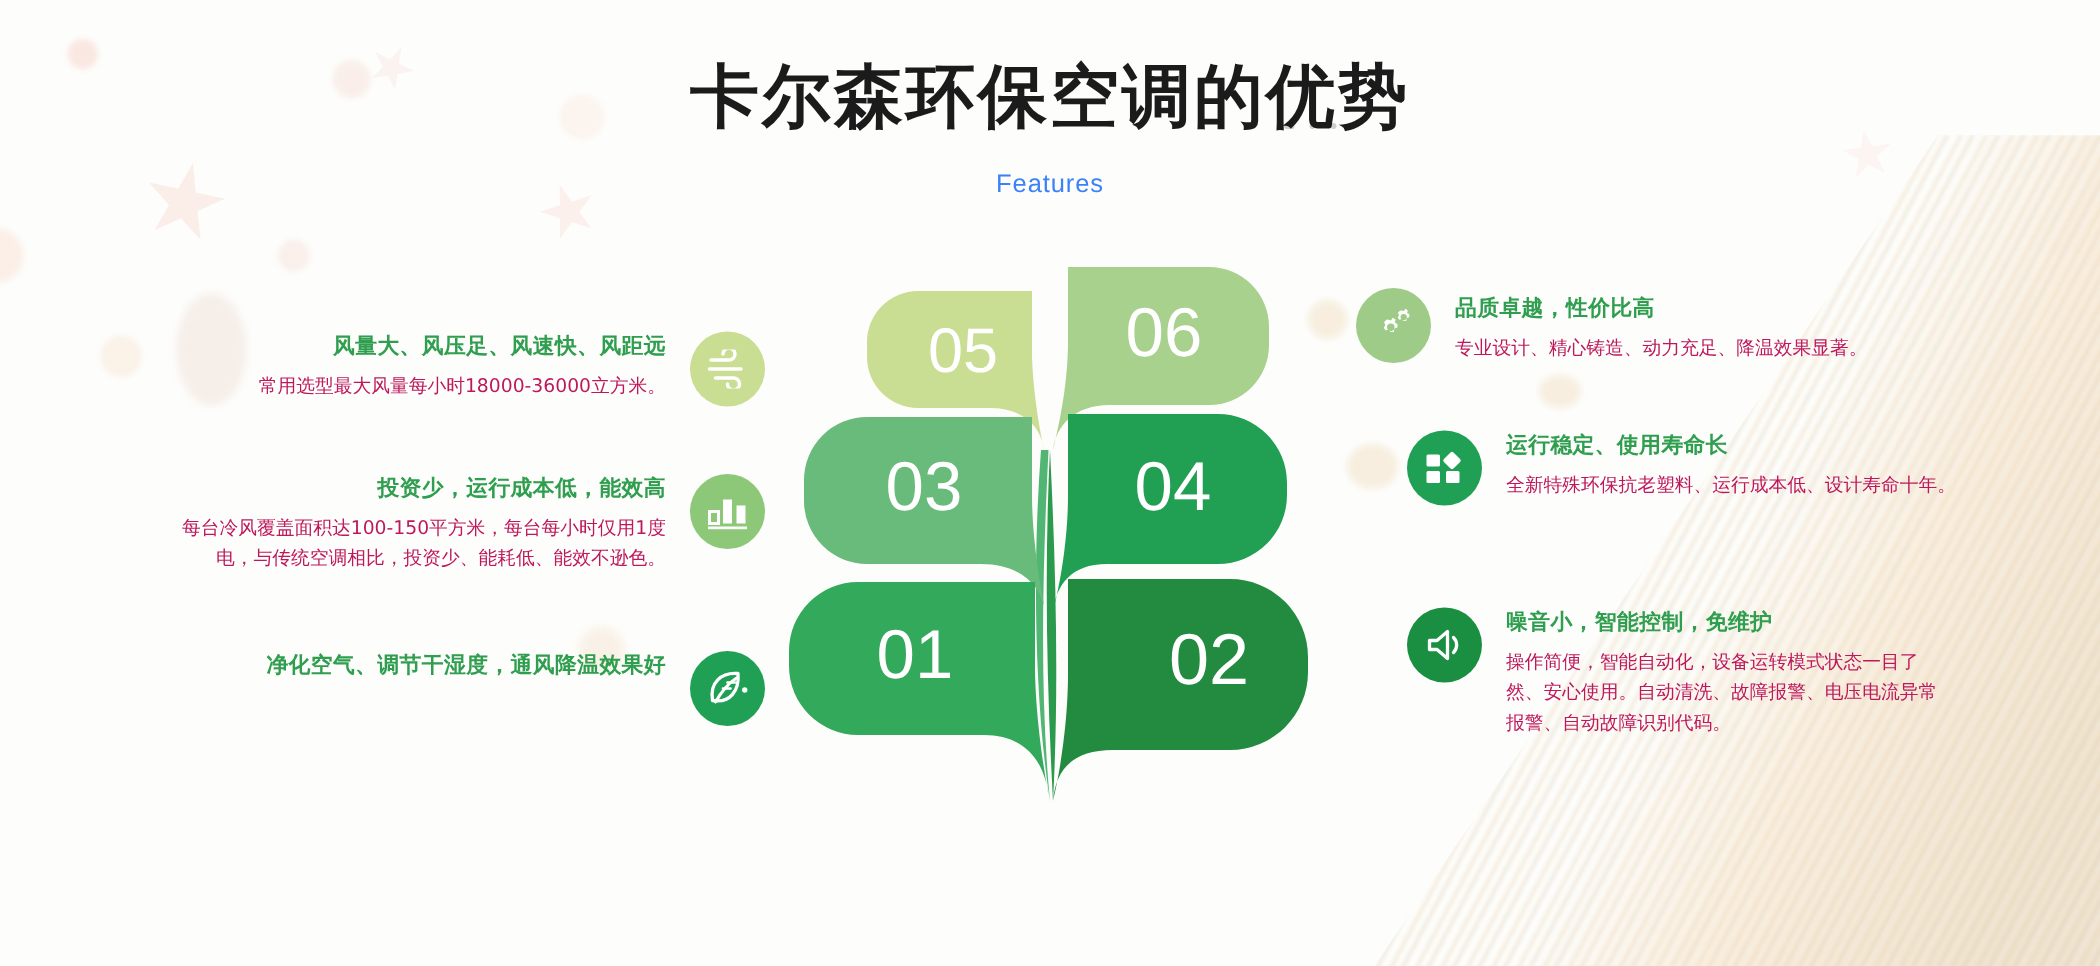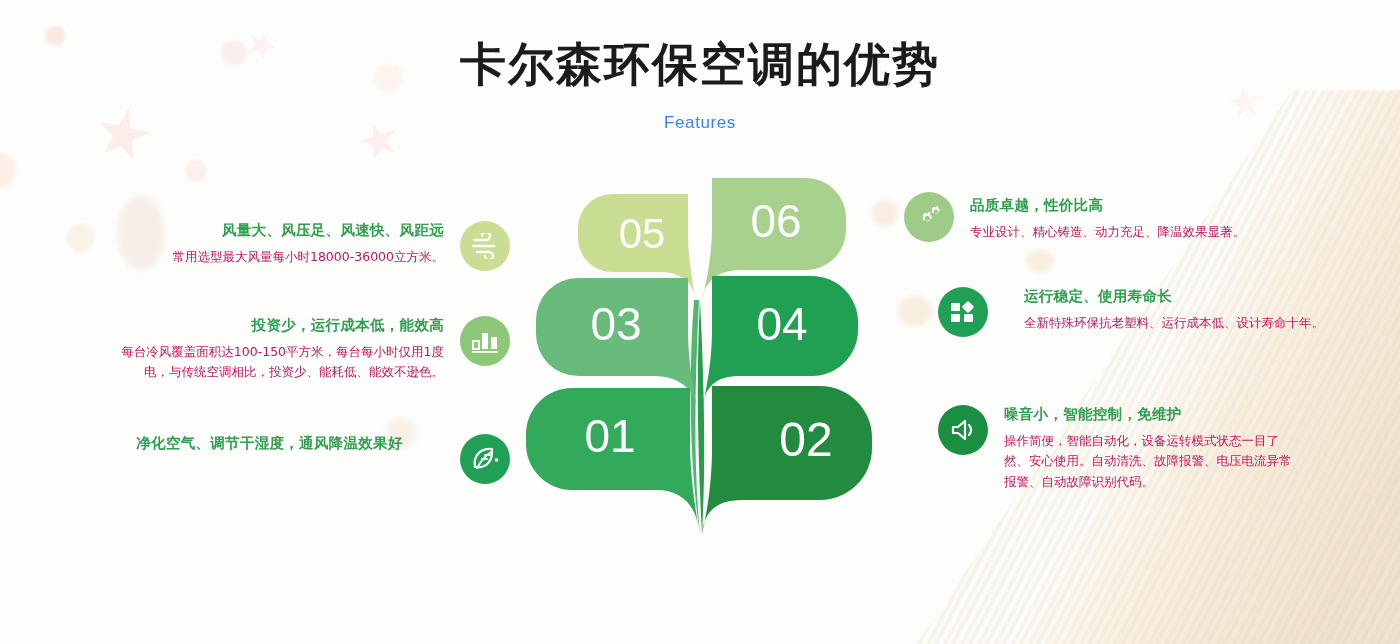--- a/index.html
+++ b/index.html
@@ -252,21 +252,21 @@
       <svg width="28" height="26" viewBox="0 0 28 26">
         <rect x="2" y="13" width="6" height="8" fill="none" stroke="#ffffff" stroke-width="2"></rect>
         <rect x="11" y="5" width="6" height="16" fill="#ffffff"></rect>
         <rect x="20" y="9" width="6" height="12" fill="#ffffff"></rect>
         <rect x="1" y="23" width="26" height="1.8" fill="#ffffff"></rect>
       </svg>
     </div>
   </div>
 
   <div class="feature left" style="left:95px; top:405px; width:415px;">
-    <div class="f-text" style="flex:1;text-align:center;">
+    <div class="f-text" style="flex:1;">
       <div class="f-title">净化空气、调节干湿度，通风降温效果好</div>
     </div>
     <div class="f-icon" style="background:#1fa054;">
       <svg width="30" height="28" viewBox="0 0 30 28">
         <path d="M5 22 C 3 10, 11 3, 22 4 C 23 15, 17 24, 5 22 Z" fill="none" stroke="#ffffff" stroke-width="2.2" stroke-linejoin="round"></path>
         <path d="M7 23 C 11 16, 15 11, 21 7" stroke="#ffffff" stroke-width="2" fill="none" stroke-linecap="round"></path>
         <path d="M12 14 H17 M15 10 H20" stroke="#ffffff" stroke-width="1.8" stroke-linecap="round"></path>
         <circle cx="26.5" cy="15" r="1.8" fill="#ffffff"></circle>
       </svg>
     </div>
@@ -291,21 +291,21 @@
 
   <div class="feature right" style="left:938px; top:287px; width:400px;">
     <div class="f-icon" style="background:#1fa054;">
       <svg width="28" height="26" viewBox="0 0 28 26">
         <rect x="2" y="4" width="9" height="8" rx="1" fill="#ffffff"></rect>
         <rect x="2" y="15" width="9" height="8" rx="1" fill="#ffffff"></rect>
         <rect x="15" y="15" width="9" height="8" rx="1" fill="#ffffff"></rect>
         <rect x="14.5" y="3.5" width="9" height="9" rx="1.4" fill="#ffffff" transform="rotate(45 19 8)"></rect>
       </svg>
     </div>
-    <div class="f-text" style="flex:1;margin-left:20px;">
+    <div class="f-text" style="flex:1;">
       <div class="f-title">运行稳定、使用寿命长</div>
       <div class="f-desc">全新特殊环保抗老塑料、运行成本低、设计寿命十年。</div>
     </div>
   </div>
 
   <div class="feature right" style="left:938px; top:405px; width:365px;">
     <div class="f-icon" style="background:#1a8f42;">
       <svg width="28" height="26" viewBox="0 0 28 26">
         <path d="M4 10 H9 L16 4 V22 L9 16 H4 Z" fill="none" stroke="#ffffff" stroke-width="2.2" stroke-linejoin="round"></path>
         <path d="M20 8 a7 7 0 0 1 0 10" fill="none" stroke="#ffffff" stroke-width="2.2" stroke-linecap="round"></path>

